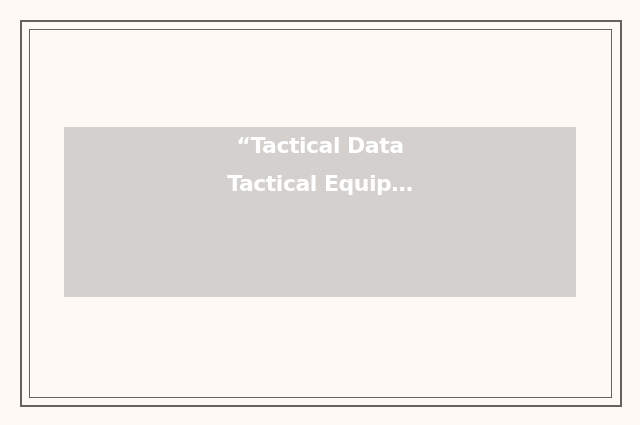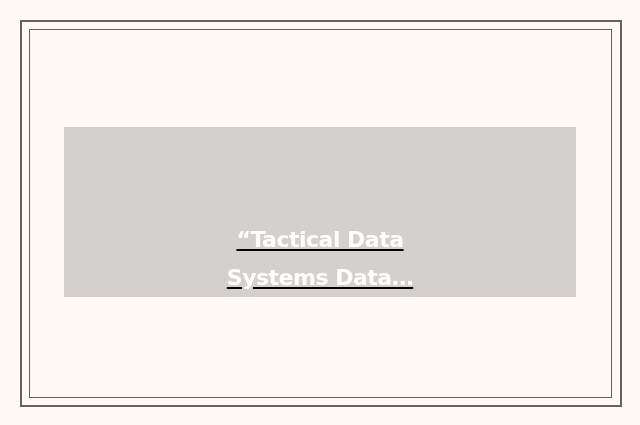--- a/index.html
+++ b/index.html
@@ -21,23 +21,22 @@
     left: 29px; top: 29px;
     width: 581px; height: 367px;
     border: 1px solid #666361;
   }
   .placeholder {
     position: absolute;
     left: 64px; top: 127px;
     width: 512px; height: 170px;
     background: #d3d0cd;
     display: flex;
-    align-items: flex-end;
+    align-items: flex-start;
     justify-content: center;
-    text-decoration: underline;
   }
   .caption {
     color: #ffffff;
     font-family: "DejaVu Sans", sans-serif;
     font-weight: bold;
     font-size: 22px;
     line-height: 38px;
     text-align: center;
     width: 220px;
     letter-spacing: -0.5px;
@@ -45,15 +44,15 @@
 </style>
 </head>
 <body>
 
 <div class="outer-frame"></div>
 <div class="inner-frame"></div>
 
 <div class="placeholder">
   <div class="caption">
     <div>“Tactical Data</div>
-    <div>Systems Data…</div>
+    <div>Tactical Equip…</div>
   </div>
 </div>
 
 </body></html>

